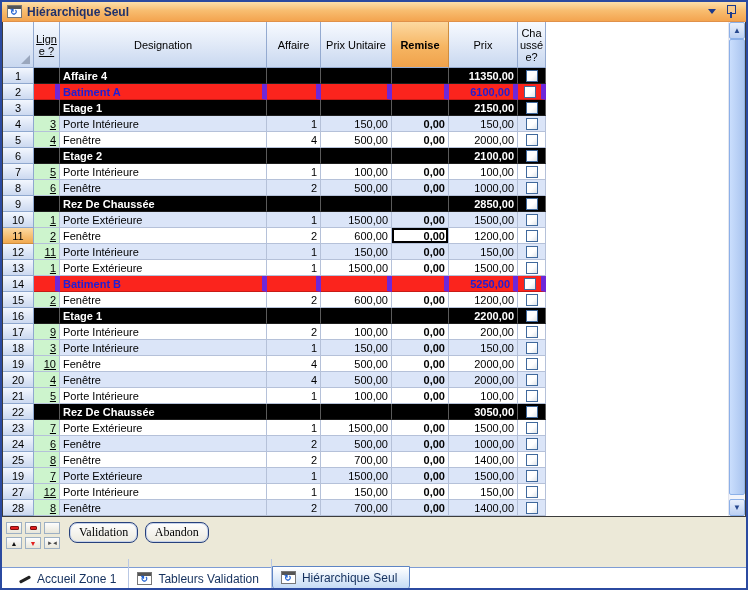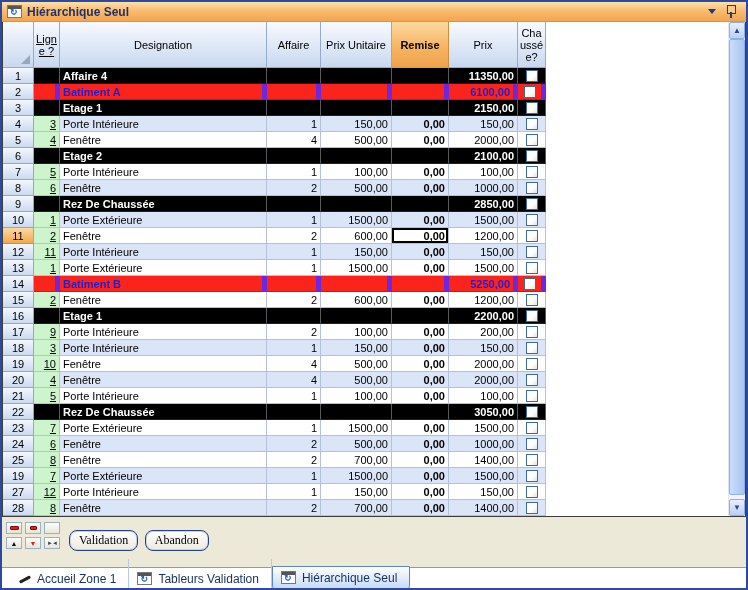--- a/index.html
+++ b/index.html
@@ -93,21 +93,21 @@
   .glyph-bar { width:9px; height:4px; background:#e11f1f; border:1px solid #7e1010; border-radius:1px; }
   .glyph-bar.small { width:7px; }
   .glyph-up { color:#111; font-size:7px; }
   .glyph-down { color:#e11f1f; font-size:7px; }
   .glyph-collapse { color:#444; font-size:6px; letter-spacing:-1px; }
   .btn {
     height:21px; padding:1px 9px; font-family:Liberation Serif, serif; font-size:12px; color:#000;
     background:linear-gradient(180deg,#fefefe,#eceadf); border:1px solid #27417c; border-radius:8px;
     box-shadow:inset 0 0 0 1px #c7d3ea;
   }
-  .btn + .btn { margin-left:2px;margin-top:8px; }
+  .btn + .btn { margin-left:2px; }
   
   .tabstrip-wrap { flex:0 0 27px; background:#ece9d8; display:flex; flex-direction:column; justify-content:flex-end; }
   .tabstrip { height:23px; background:#fff; border-top:1px solid #7e9cd4; border-bottom:1px solid #7e9cd4;
     display:flex; align-items:center; padding-left:8px; }
   .tab { display:flex; align-items:center; gap:6px; padding:2px 12px 2px 8px; font-size:12px; color:#15315e; height:39px; }
   .tab.divided { border-right:1px solid #b9c8e4; }
   .tab.active {
     border:1px solid #5d84c4; border-radius:0 0 4px 4px; margin-top:-2px; height:24px;
     background:linear-gradient(180deg,#ffffff,#c3daf5); position:relative; z-index:2;
   }

